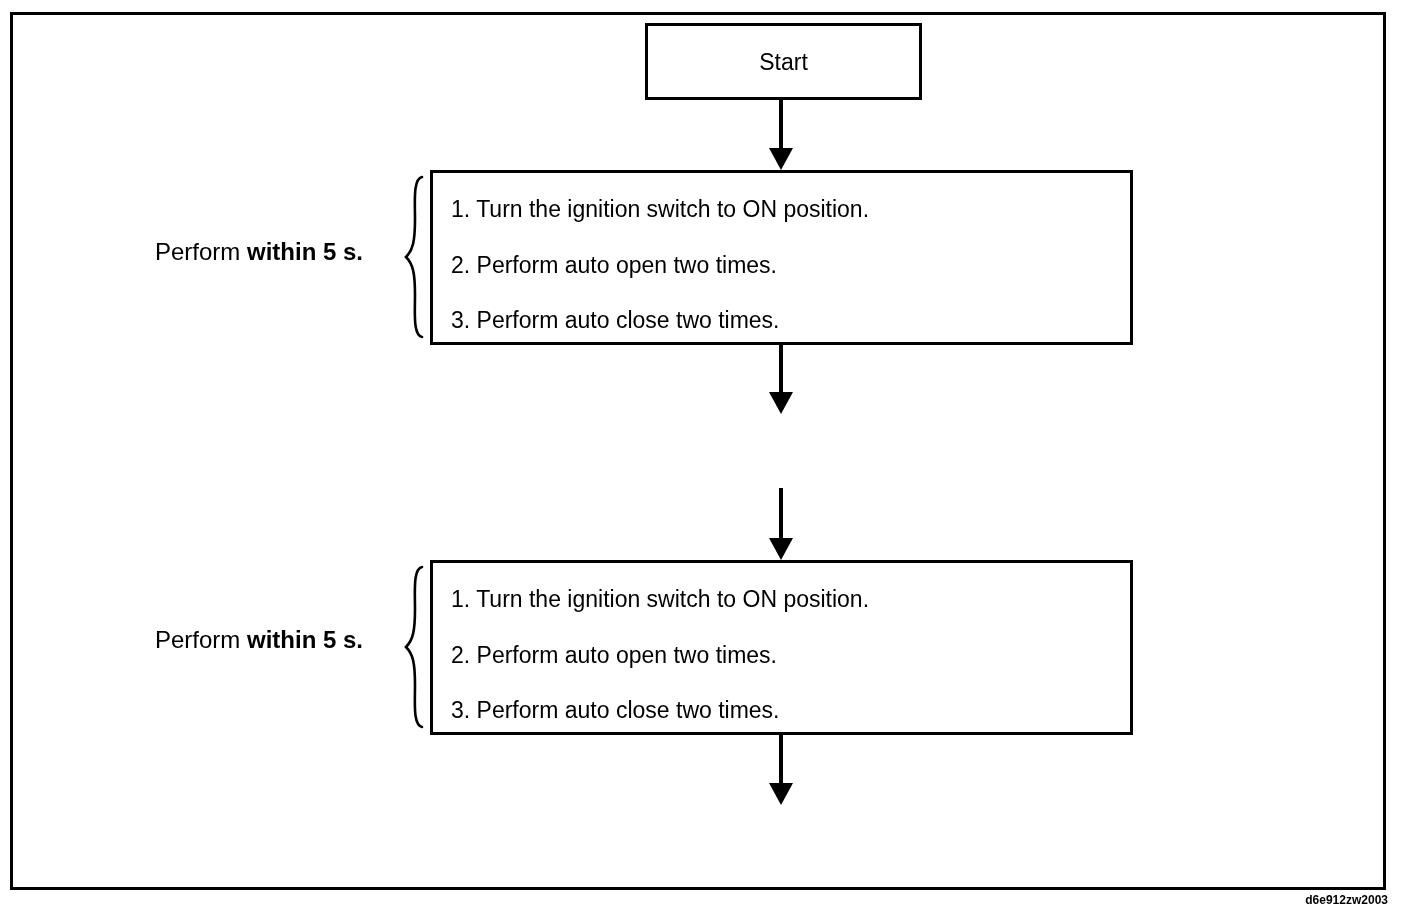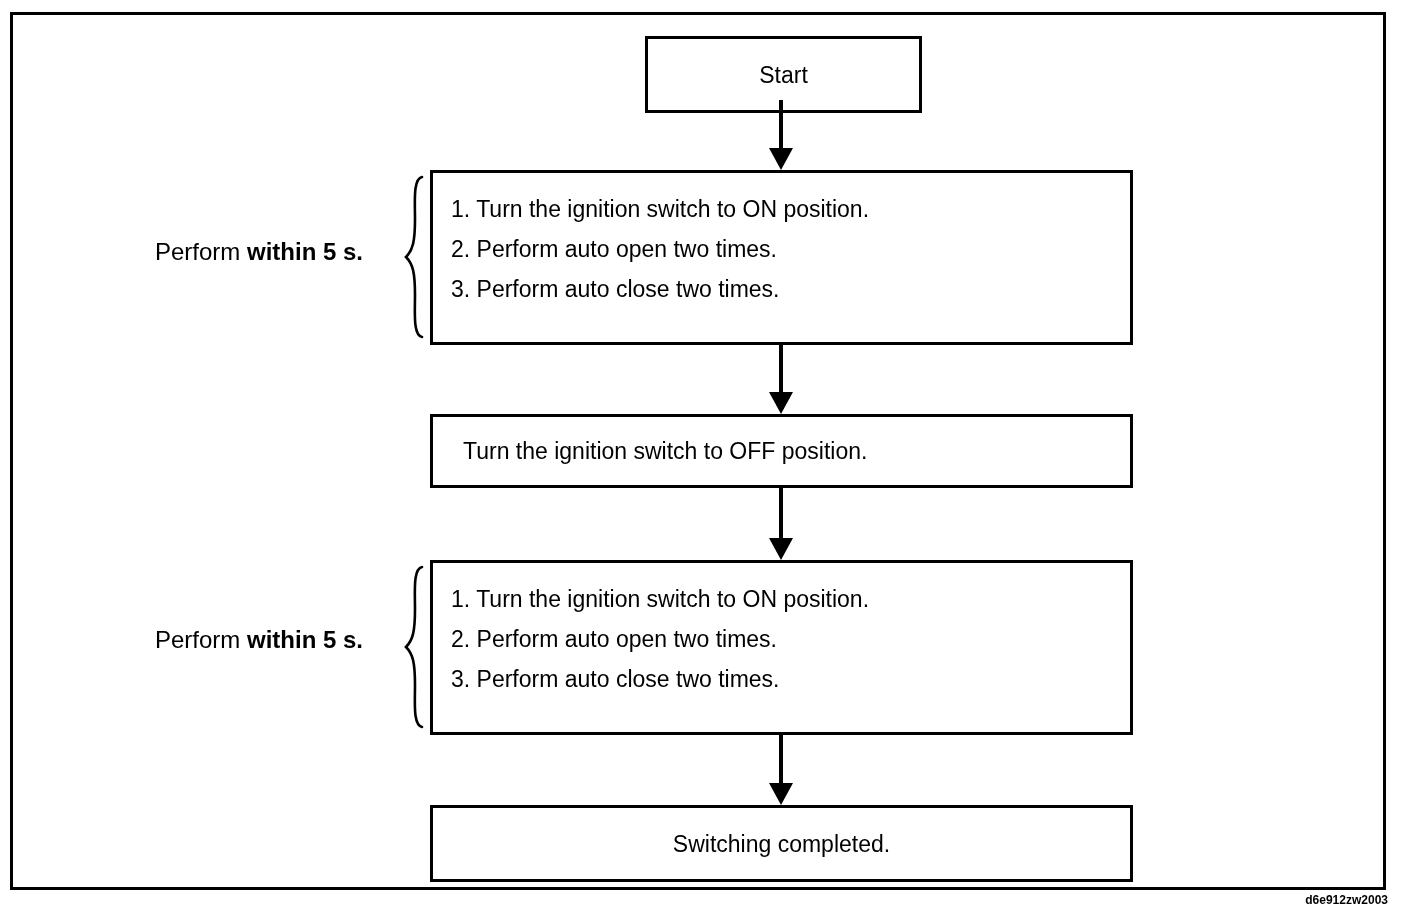--- a/index.html
+++ b/index.html
@@ -37,33 +37,33 @@
     display: flex;
     align-items: center;
     justify-content: center;
   }
   .box.left-text {
     display: flex;
     align-items: center;
     justify-content: flex-start;
     padding-left: 30px;
   }
-  .start-box     { left: 645px; top: 36px;  width: 277px; height: 77px; }
+  .start-box     { left: 645px; top: 23px;  width: 277px; height: 77px; }
   .step-box-1    { left: 430px; top: 170px; width: 703px; height: 175px; }
   .off-box       { left: 430px; top: 414px; width: 703px; height: 74px; }
   .step-box-2    { left: 430px; top: 560px; width: 703px; height: 175px; }
   .end-box       { left: 430px; top: 805px; width: 703px; height: 77px; }
 
   .steps {
     display: flex;
     flex-direction: column;
     justify-content: space-between;
     box-sizing: border-box;
     height: 100%;
-    padding: 22px 10px 39px 18px;
+    padding: 22px 10px 8px 18px;
   }
   .step-line { white-space: nowrap; }
 
   .arrow {
     position: absolute;
     width: 24px;
     display: flex;
     flex-direction: column;
     align-items: center;
   }
@@ -150,23 +150,20 @@
       <div class="step-line">2. Perform auto open two times.</div>
       <div class="step-line">3. Perform auto close two times.</div>
     </div>
   </div>
 
   <div class="arrow arrow-2">
     <div class="shaft"></div>
     <div class="head"></div>
   </div>
 
-  <div class="box left-text off-box">
-    <span>Turn the ignition switch to OFF position.</span>
-  </div>
 
   <div class="arrow arrow-3">
     <div class="shaft"></div>
     <div class="head"></div>
   </div>
 
   <div class="side-label side-label-2">
     <span>Perform </span><span class="bold">within 5 s.</span>
   </div>
 
@@ -180,19 +177,16 @@
       <div class="step-line">2. Perform auto open two times.</div>
       <div class="step-line">3. Perform auto close two times.</div>
     </div>
   </div>
 
   <div class="arrow arrow-4">
     <div class="shaft"></div>
     <div class="head"></div>
   </div>
 
-  <div class="box centered end-box">
-    <span>Switching completed.</span>
-  </div>
 
   <div class="figure-code">d6e912zw2003</div>
 
 </div>
 
 </body></html>

